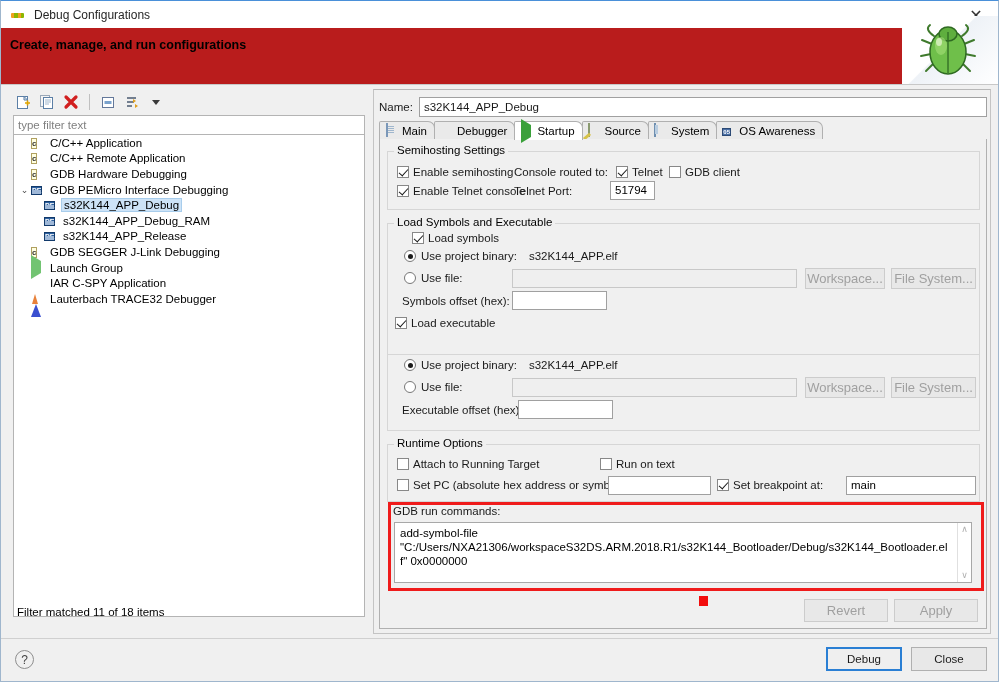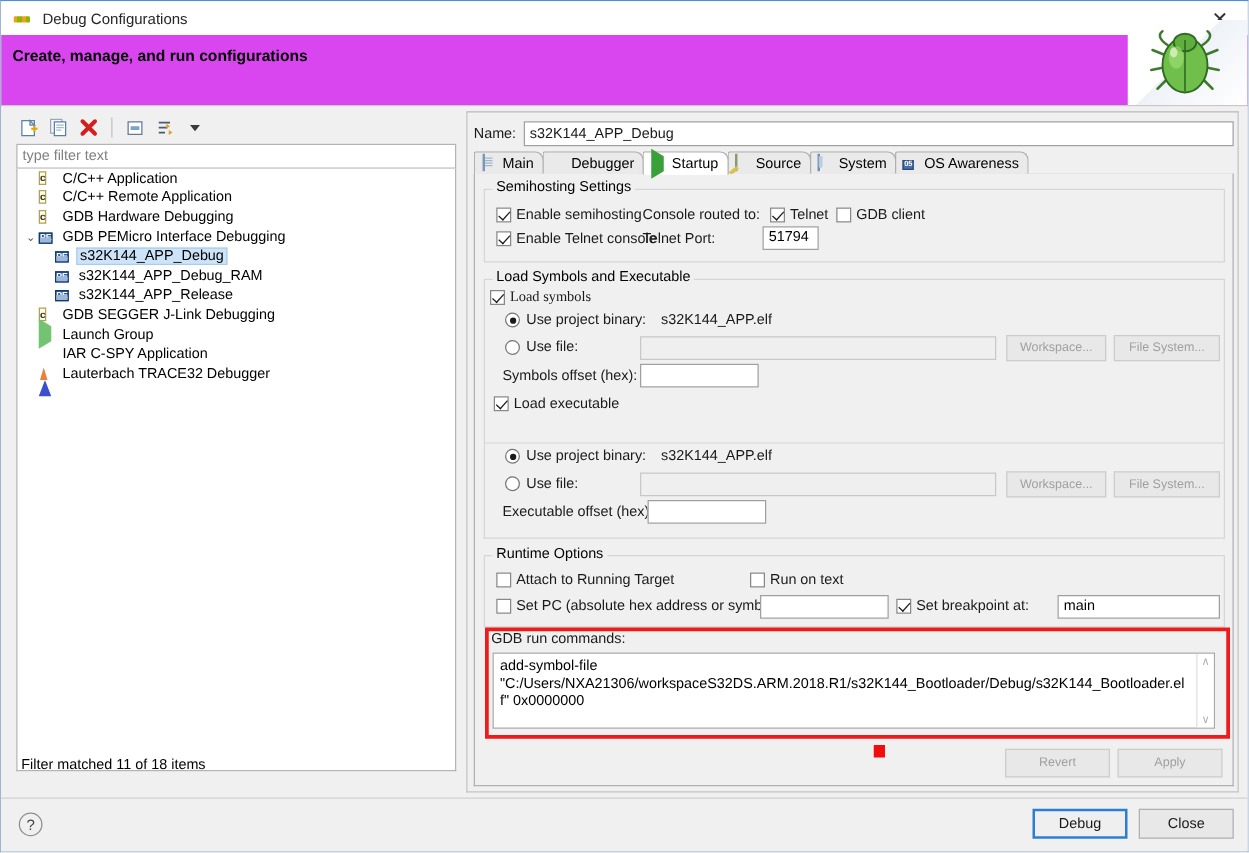--- a/index.html
+++ b/index.html
@@ -41,21 +41,21 @@
     position: absolute; right: 8px; top: 4px;
     width: 28px; height: 20px;
     display: flex; align-items: center; justify-content: center;
     font-size: 16px; color: #333; cursor: default;
     font-family: "DejaVu Sans", sans-serif;
   }
 
   
   .header {
     position: absolute; top: 27px; left: 0; width: 997px; height: 57px;
-    background: #d946ef;
+    background: #b91c1c;
     border-bottom: 1px solid #c8c8c8;
   }
   .header .htitle {
     position: absolute; left: 9px; top: 10px;
     font-size: 12.5px; font-weight: bold; color: #000;
   }
   .header .bugart {
     position: absolute; right: 0px; top: -12px;
     width: 96px; height: 68px;
     overflow: hidden;
@@ -238,21 +238,21 @@
     content: ""; position: absolute; left: 2.5px; top: 2.5px;
     width: 5px; height: 5px; border-radius: 50%; background: #1a1a1a;
   }
   .tinput {
     background: #fff; border: 1px solid #a0a0a0; height: 19px;
     font-size: 11.5px; padding: 1px 4px; line-height: 15px; color: #000;
   }
   .tinput.disabled { background: #efefef; border-color: #c8c8c8; }
   .btn {
     background: #e3e3e3; border: 1px solid #b9b9b9; height: 21px;
-    font-size: 10px; color: #000; display:flex;align-items:center;justify-content:center;
+    font-size: 13px; color: #000; display:flex;align-items:center;justify-content:center;
   }
   .btn.disabled { color: #a0a0a0; background: #e8e8e8; border-color: #cccccc;}
 
   
   .redrect {
     position: absolute;
     border: 3px solid #ef1b1b;
     pointer-events: none;
   }
   .reddot {
@@ -511,21 +511,21 @@
           </div>
           <div class="grow" style="left:126px; top:33px;">
             <span>Telnet Port:</span>
           </div>
           <div class="tinput" style="position:absolute; left:222px; top:29px; width:45px;">51794</div>
         </div>
 
         <div class="group" style="left:7px; top:84px; width:593px; height:132px;">
           <span class="glabel">Load Symbols and Executable</span>
 
-          <div class="grow" style="left:4px; top:8px;font-family:Liberation Serif, serif;">
+          <div class="grow" style="left:24px; top:8px;">
             <span class="cb on"></span>
             <span>Load symbols</span>
           </div>
 
           <div class="grow" style="left:16px; top:26px;">
             <span class="rb on"></span>
             <span>Use project binary:</span>
             <span style="margin-left:12px;">s32K144_APP.elf</span>
           </div>
 

